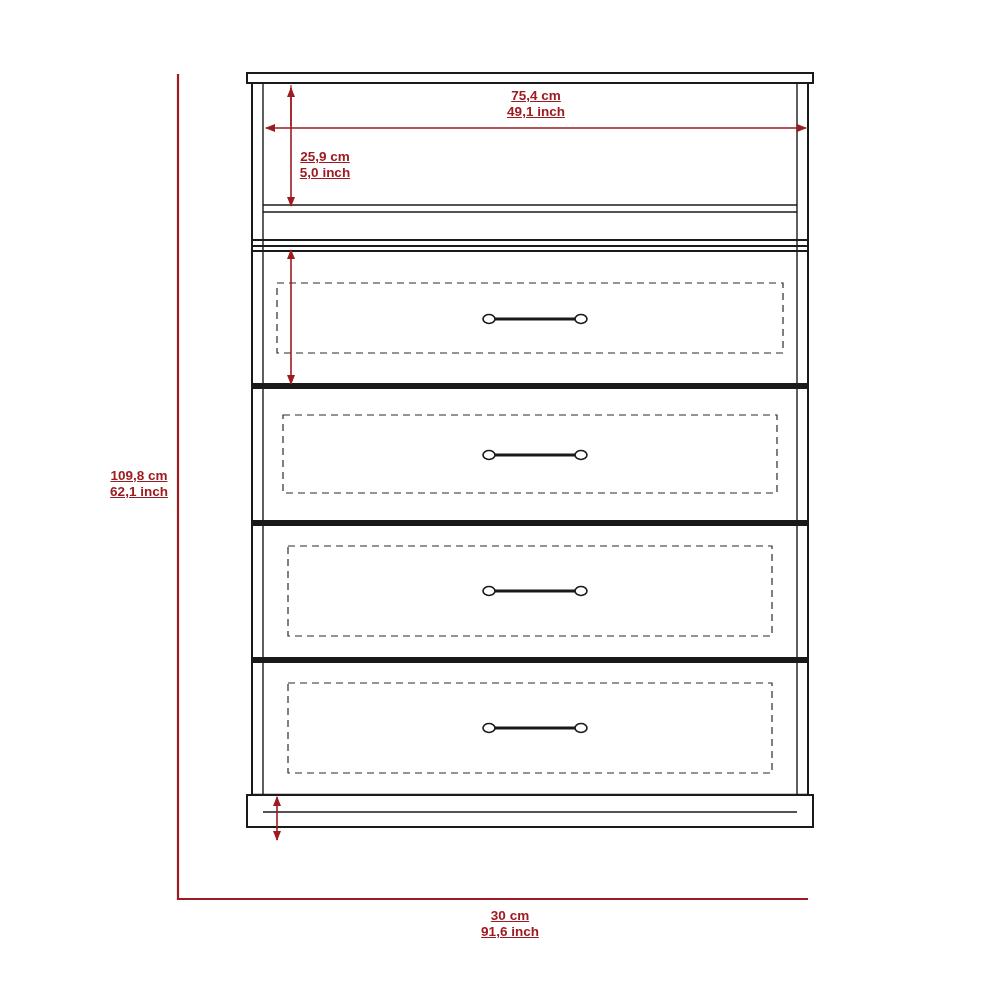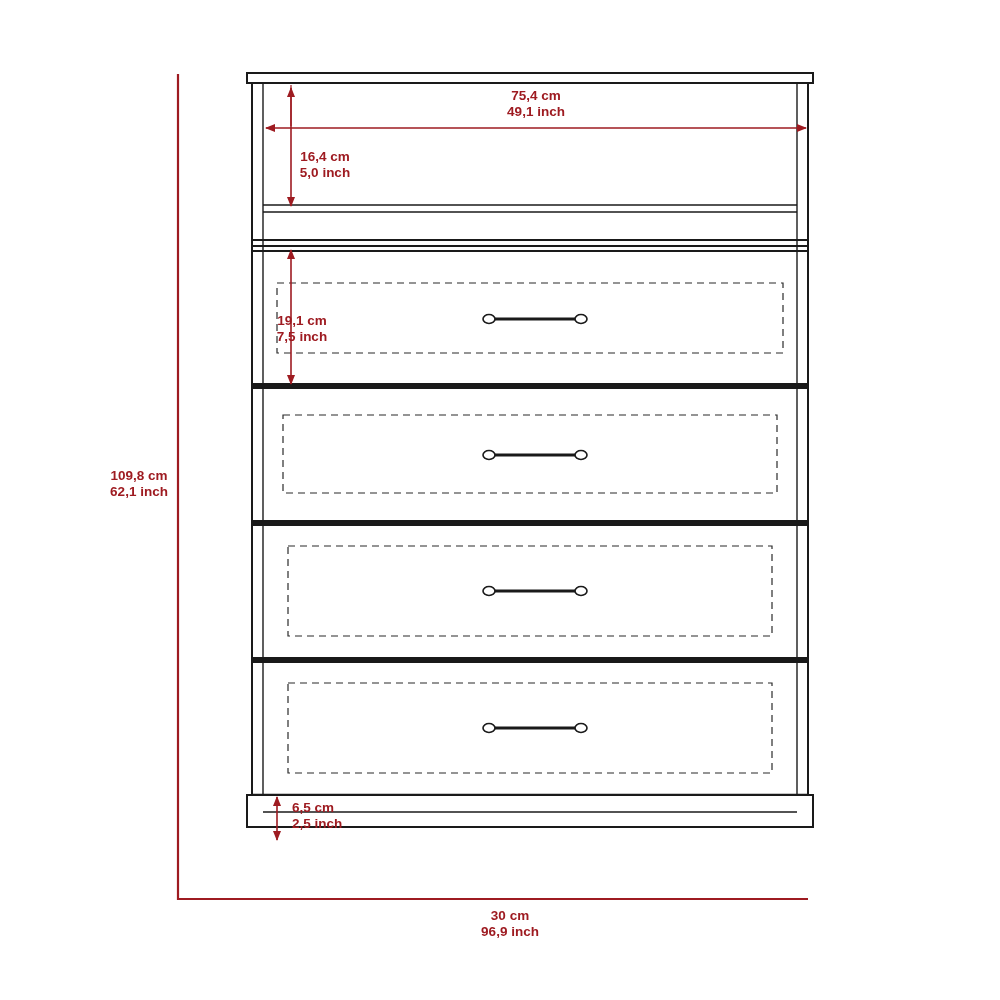--- a/index.html
+++ b/index.html
@@ -23,21 +23,21 @@
   .dim-label {
     position: absolute;
     color: #9e1b21;
     font-size: 13.5px;
     line-height: 16px;
     font-family: "Liberation Sans", sans-serif;
     white-space: nowrap;
     font-weight: 700;
   }
   .dim-label .l2 { display: block; }
-  .center { text-align: center; }
+  .center { text-align: center; text-decoration: underline; }
   svg { display: block; }
 </style>
 </head>
 <body>
 
 <div id="stage">
 
   <svg width="1000" height="1000" viewBox="0 0 1000 1000">
 
     <g fill="none" stroke="#1a1a1a" stroke-width="2">
@@ -123,37 +123,29 @@
     </g>
 
   </svg>
 
   <div class="dim-label center" style="left:426px; top:88px; width:220px;">
     <span>75,4 cm</span>
     <span class="l2">49,1 inch</span>
   </div>
 
   <div class="dim-label center" style="left:245px; top:149px; width:160px;">
-    <span>16,4 cm</span>
+    <span>25,9 cm</span>
     <span class="l2">5,0 inch</span>
   </div>
 
-  <div class="dim-label center" style="left:222px; top:313px; width:160px;">
-    <span>19,1 cm</span>
-    <span class="l2">7,5 inch</span>
-  </div>
 
   <div class="dim-label center" style="left:89px; top:468px; width:100px;">
     <span>109,8 cm</span>
     <span class="l2">62,1 inch</span>
   </div>
 
-  <div class="dim-label" style="left:292px; top:800px; width:160px;">
-    <span>6,5 cm</span>
-    <span class="l2">2,5 inch</span>
-  </div>
 
   <div class="dim-label center" style="left:430px; top:908px; width:160px;">
     <span>30 cm</span>
-    <span class="l2">96,9 inch</span>
+    <span class="l2">91,6 inch</span>
   </div>
 
 </div>
 
 </body></html>

